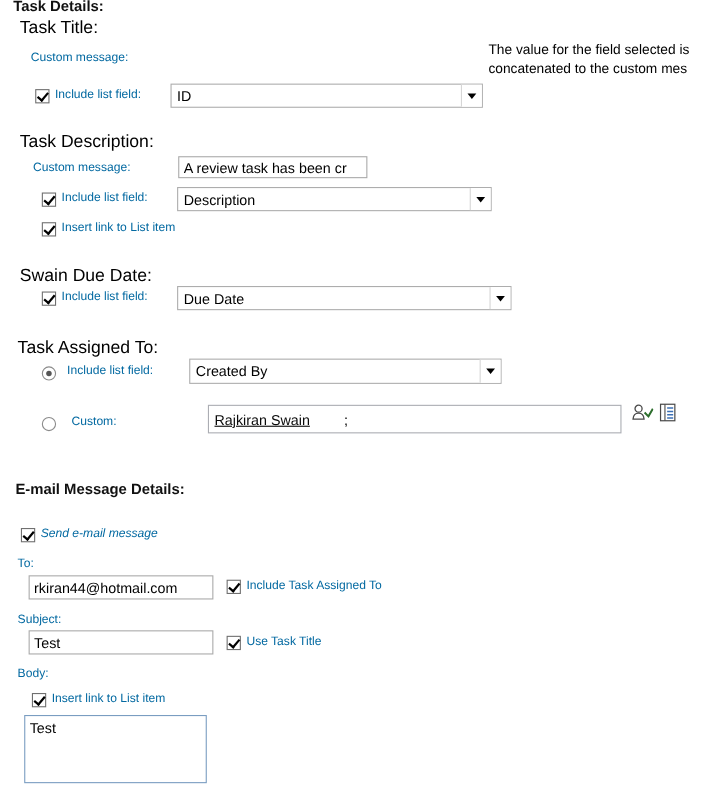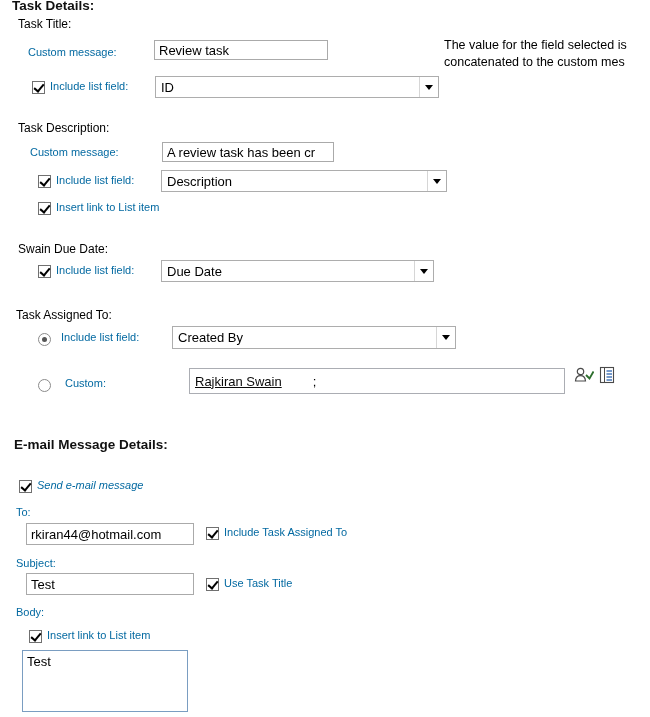--- a/index.html
+++ b/index.html
@@ -23,21 +23,21 @@
     padding: 0;
   }
 
   .section-heading {
     font-weight: bold;
     font-size: 13.5px;
     color: #111;
   }
 
   .group-label {
-    font-size: 12px;
+    font-size: 16px;
     color: #000;
   }
 
   .lbl {
     font-size: 11px;
     color: #0369a1;
     white-space: nowrap;
   }
 
   input.txt {
@@ -175,21 +175,20 @@
 </head>
 <body>
 
 <div class="page">
 
   <div class="abs section-heading" style="left:12px; top:-2px;">Task Details:</div>
 
   <div class="abs group-label" style="left:18px; top:17px;">Task Title:</div>
 
   <div class="abs lbl" style="left:28px; top:46px;">Custom message:</div>
-  <input class="abs txt" style="left: 154px; top: 40px; width: 174px;" value="Review task">
 
   <span class="abs cb checked" style="left:32px; top:81px;"></span>
   <div class="abs lbl" style="left:50px; top:80px;">Include list field:</div>
   <div class="abs select-box" style="left:155px; top:76px; width:284px;">
     <span>ID</span>
     <span class="arrow-cell">
         <i class="caret"></i>
       </span>
   </div>
 
@@ -210,21 +209,21 @@
       </span>
   </div>
 
   <span class="abs cb checked" style="left:38px; top:202px;"></span>
   <div class="abs lbl" style="left:56px; top:201px;">Insert link to List item</div>
 
   <div class="abs group-label" style="left:18px; top:242px;">Swain Due Date:</div>
 
   <span class="abs cb checked" style="left:38px; top:265px;"></span>
   <div class="abs lbl" style="left:56px; top:264px;">Include list field:</div>
-  <div class="abs select-box" style="left:161px; top:260px; width:273px;">
+  <div class="abs select-box" style="left:161px; top:260px; width:304px;">
     <span>Due Date</span>
     <span class="arrow-cell">
         <i class="caret"></i>
       </span>
   </div>
 
   <div class="abs group-label" style="left:16px; top:308px;">Task Assigned To:</div>
 
   <span class="abs radio checked" style="left:38px; top:333px;"></span>
   <div class="abs lbl" style="left:61px; top:331px;">Include list field:</div>

